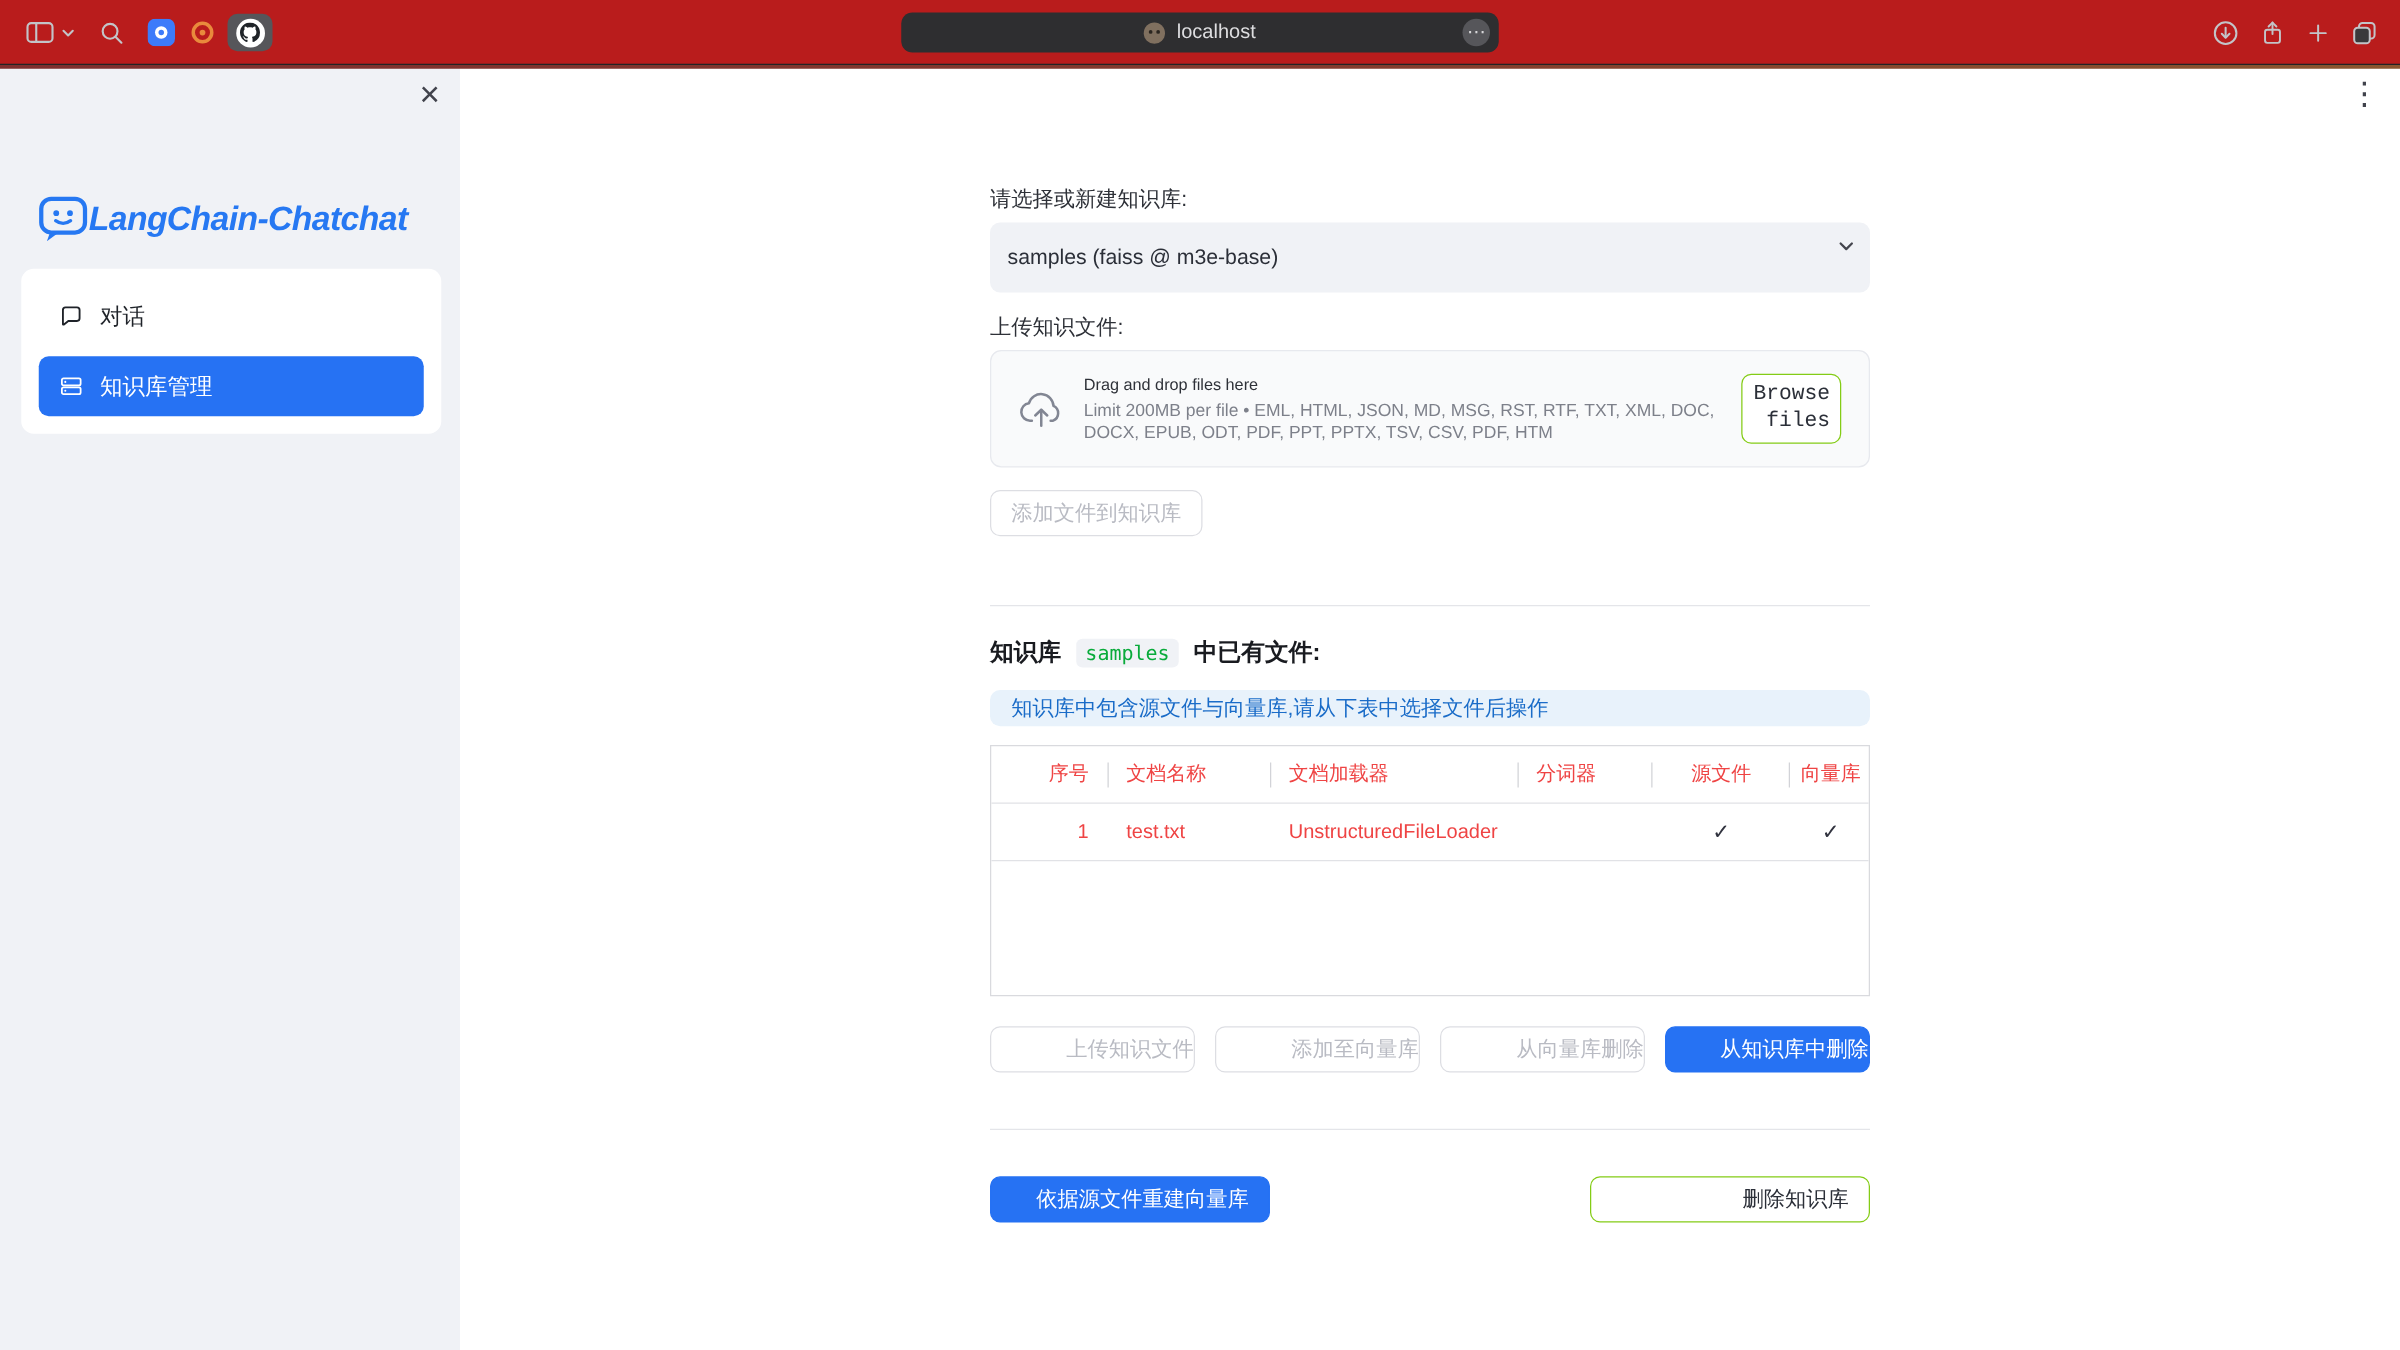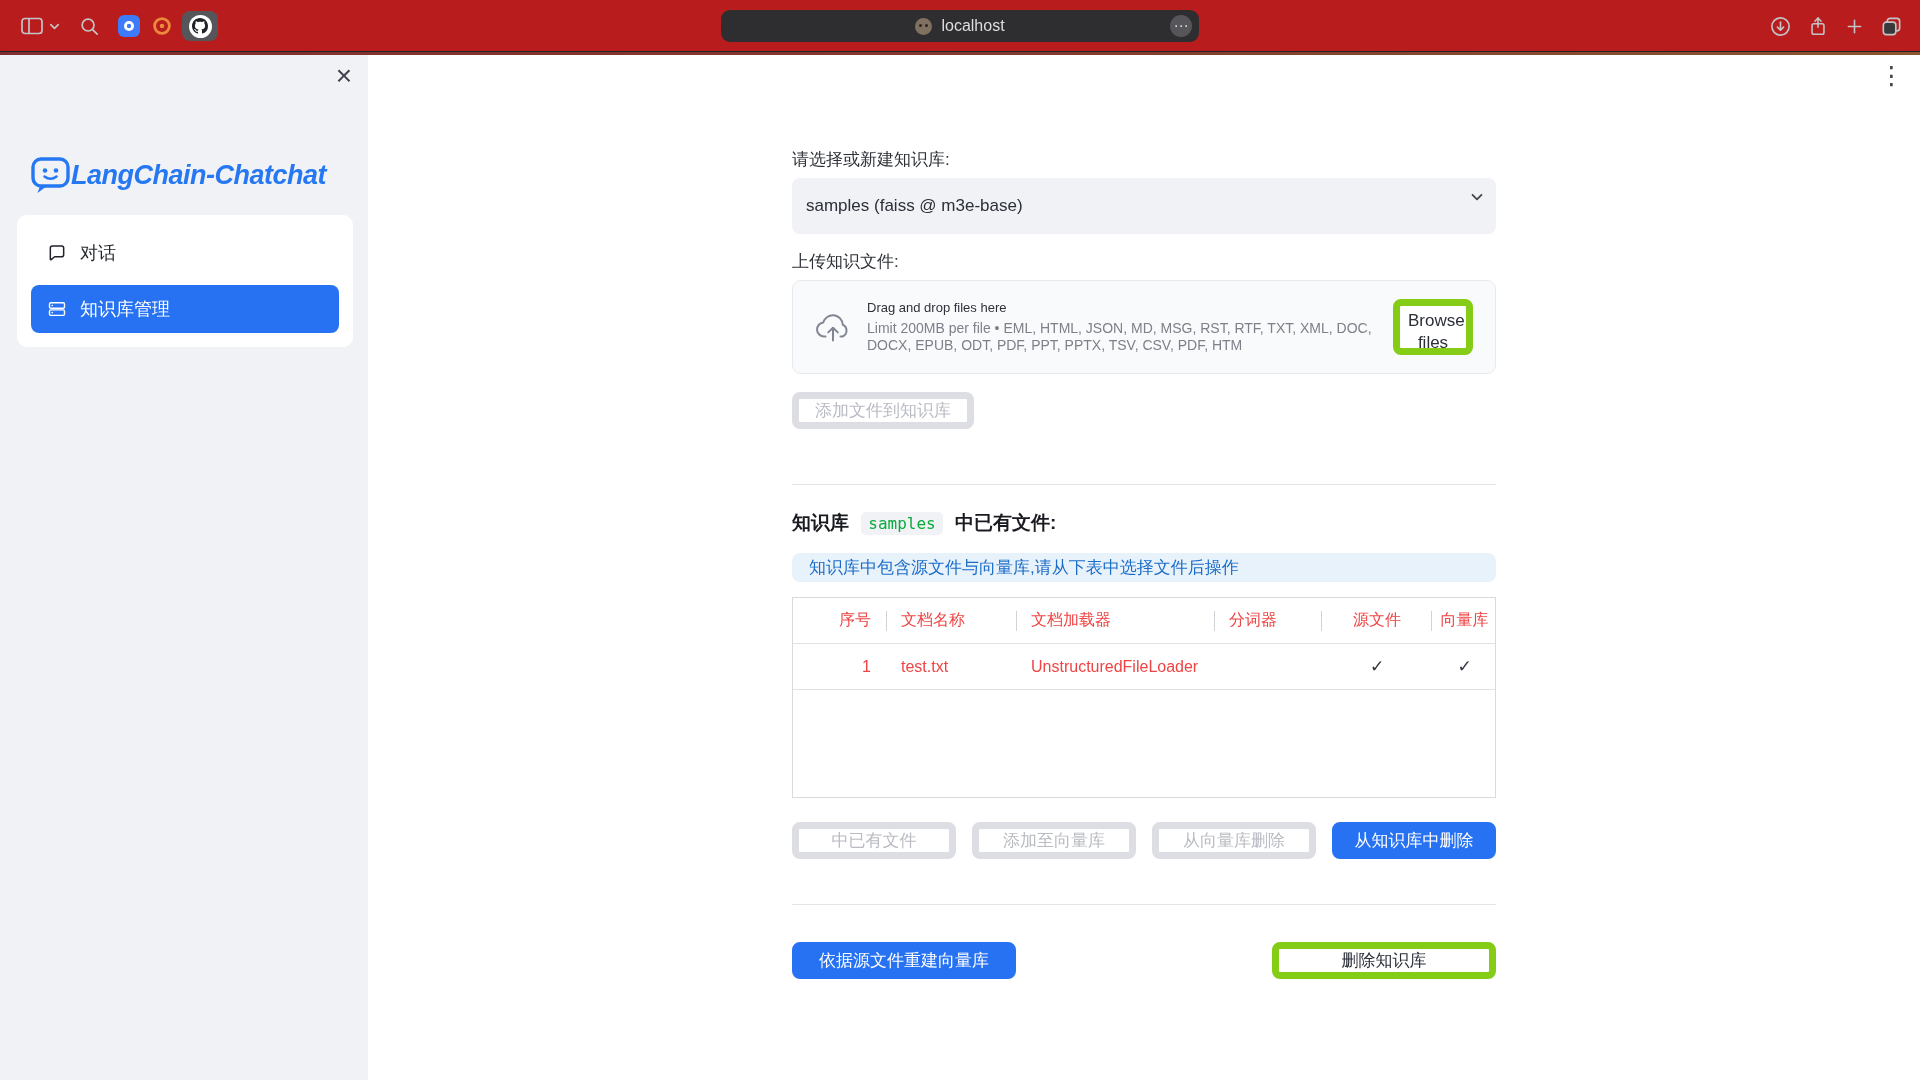--- a/index.html
+++ b/index.html
@@ -58,22 +58,22 @@
     padding: 0 14px; font-size: 17px; color: #2b2f38; margin-bottom: 18px; cursor: pointer; position: relative; }
   .selectbox .chev { position: absolute; right: 10px; top: 10px; color: #44464e; }
 
   .dropzone { height: 94px; background: #f9fafb; border: 1px solid #e7e9ee; border-radius: 9px;
     display: flex; align-items: center; padding: 0 22px; gap: 16px; margin-bottom: 18px; }
   .dz-cloud { color: #828693; flex: 0 0 auto; }
   .dz-text { flex: 1 1 auto; }
   .dz-title { font-size: 13px; color: #2e3138; margin-bottom: 5px; }
   .dz-limit { font-size: 14px; line-height: 17px; color: #7d808a; max-width: 520px; }
 
-  .btn { font-family: Liberation Sans, sans-serif; font-size: 17px; border-radius: 8px; border: 7px solid #84cc16;
-    background: #fff; color: #2b2f38; height: 37px; padding: 0 16px; cursor: pointer; }
+  .btn { font-family: Liberation Mono, monospace; font-size: 17px; border-radius: 8px; border: 1px solid #84cc16;
+    background: #fff; color: #2b2f38; height: 37px; padding: 0 16px; cursor: pointer; text-align: right; }
   .btn.disabled { color: #b9bbc3; border-color: #dddee3; cursor: default; }
   .btn.primary { background: #2672f3; border-color: #2672f3; color: #fff; }
   .browse-btn { width: 80px; height: 56px; padding: 4px 8px; line-height: 22px; flex: 0 0 auto; }
 
   .divider { border-top: 1px solid #e4e5e9; height: 0; }
   .div1 { margin-top: 55px; }
   .div2 { margin-top: 45px; }
 
   .kb-heading { margin: 26px 0 17px; font-size: 19px; line-height: 24px; font-weight: 700; color: #191b20; }
   .kb-heading code { font-family: "DejaVu Sans Mono", "Liberation Mono", monospace; font-size: 16px;
@@ -283,21 +283,21 @@
         <div class="td c2">test.txt</div>
         <div class="td c3">UnstructuredFileLoader</div>
         <div class="td c4"></div>
         <div class="td c5 check">✓</div>
         <div class="td c6 check">✓</div>
       </div>
       <div class="tbl-fill"></div>
     </div>
 
     <div class="actions">
-      <button class="btn disabled">中已有文件</button>
+      <button class="btn disabled">上传知识文件</button>
       <button class="btn disabled">添加至向量库</button>
       <button class="btn disabled">从向量库删除</button>
       <button class="btn primary">从知识库中删除</button>
     </div>
 
     <div class="divider div2"></div>
 
     <div class="bottom-row">
       <button class="btn primary">依据源文件重建向量库</button>
       <button class="btn">删除知识库</button>

